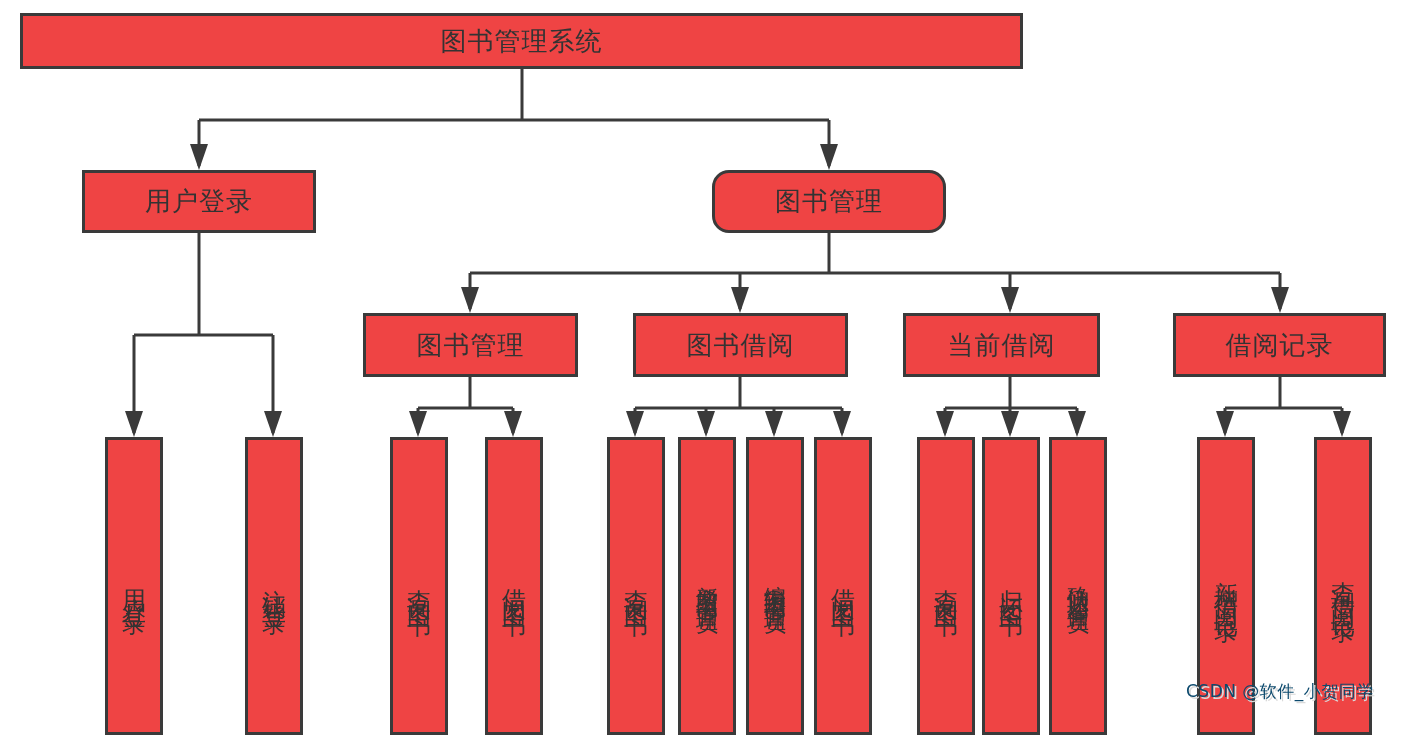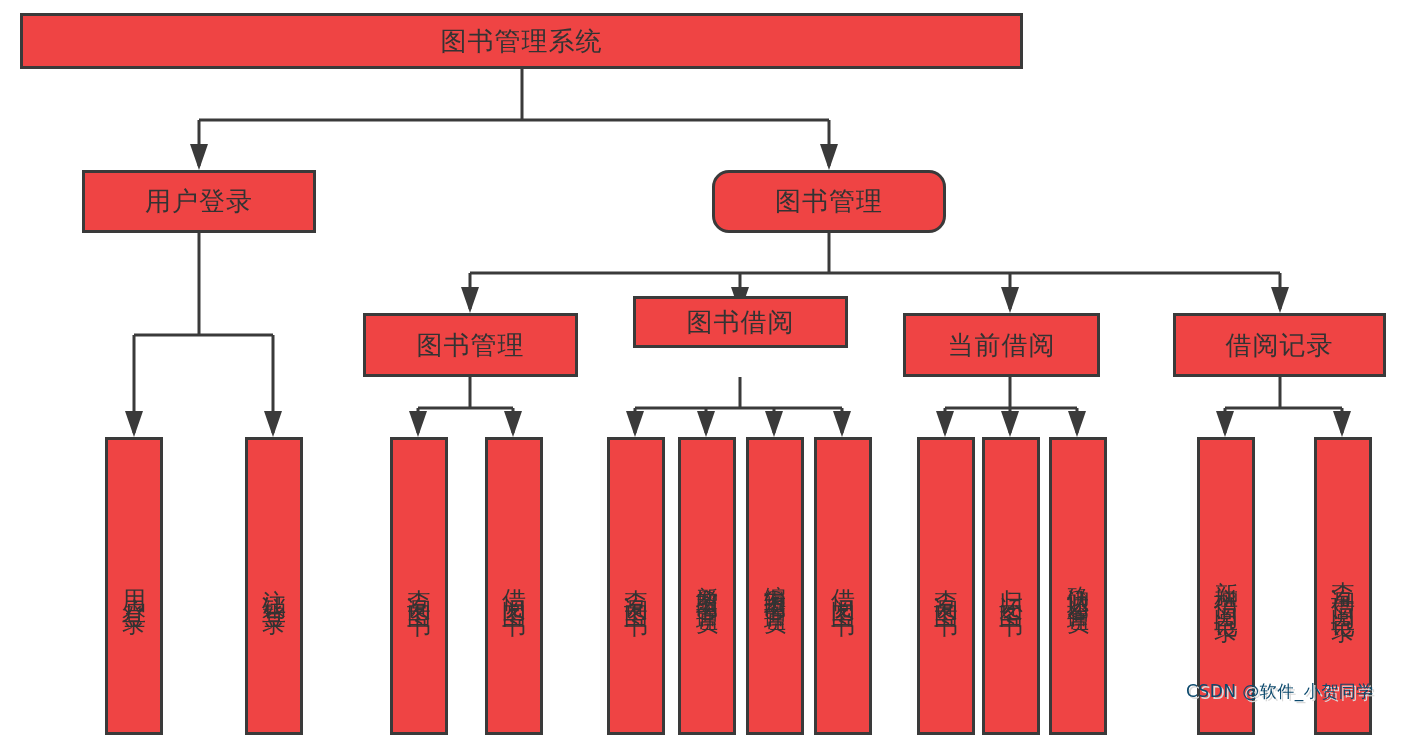--- a/index.html
+++ b/index.html
@@ -108,21 +108,21 @@
       <polygon points="1333,411 1351,411 1342,437"></polygon>
     </g>
   </svg>
 
   <div class="box" style="left:20px; top:13px; width:1003px; height:56px;">图书管理系统</div>
 
   <div class="box" style="left:82px; top:170px; width:234px; height:63px;">用户登录</div>
   <div class="box" style="left:712px; top:170px; width:234px; height:63px;border-radius:17px;">图书管理</div>
 
   <div class="box" style="left:363px; top:313px; width:215px; height:64px;">图书管理</div>
-  <div class="box" style="left:633px; top:296px; width:215px; height:52px;text-align:center;">图书借阅</div>
+  <div class="box" style="left:633px; top:313px; width:215px; height:64px;text-align:center;">图书借阅</div>
   <div class="box" style="left:903px; top:313px; width:197px; height:64px;">当前借阅</div>
   <div class="box" style="left:1173px; top:313px; width:213px; height:64px;">借阅记录</div>
 
   <div class="box leaf" style="left:105px; top:437px; width:58px; height:298px;">用户登录</div>
   <div class="box leaf" style="left:245px; top:437px; width:58px; height:298px;">注销登录</div>
 
   <div class="box leaf" style="left:390px; top:437px; width:58px; height:298px;">查询图书</div>
   <div class="box leaf" style="left:485px; top:437px; width:58px; height:298px;">借阅图书</div>
 
   <div class="box leaf" style="left:607px; top:437px; width:58px; height:298px;">查询图书</div>

